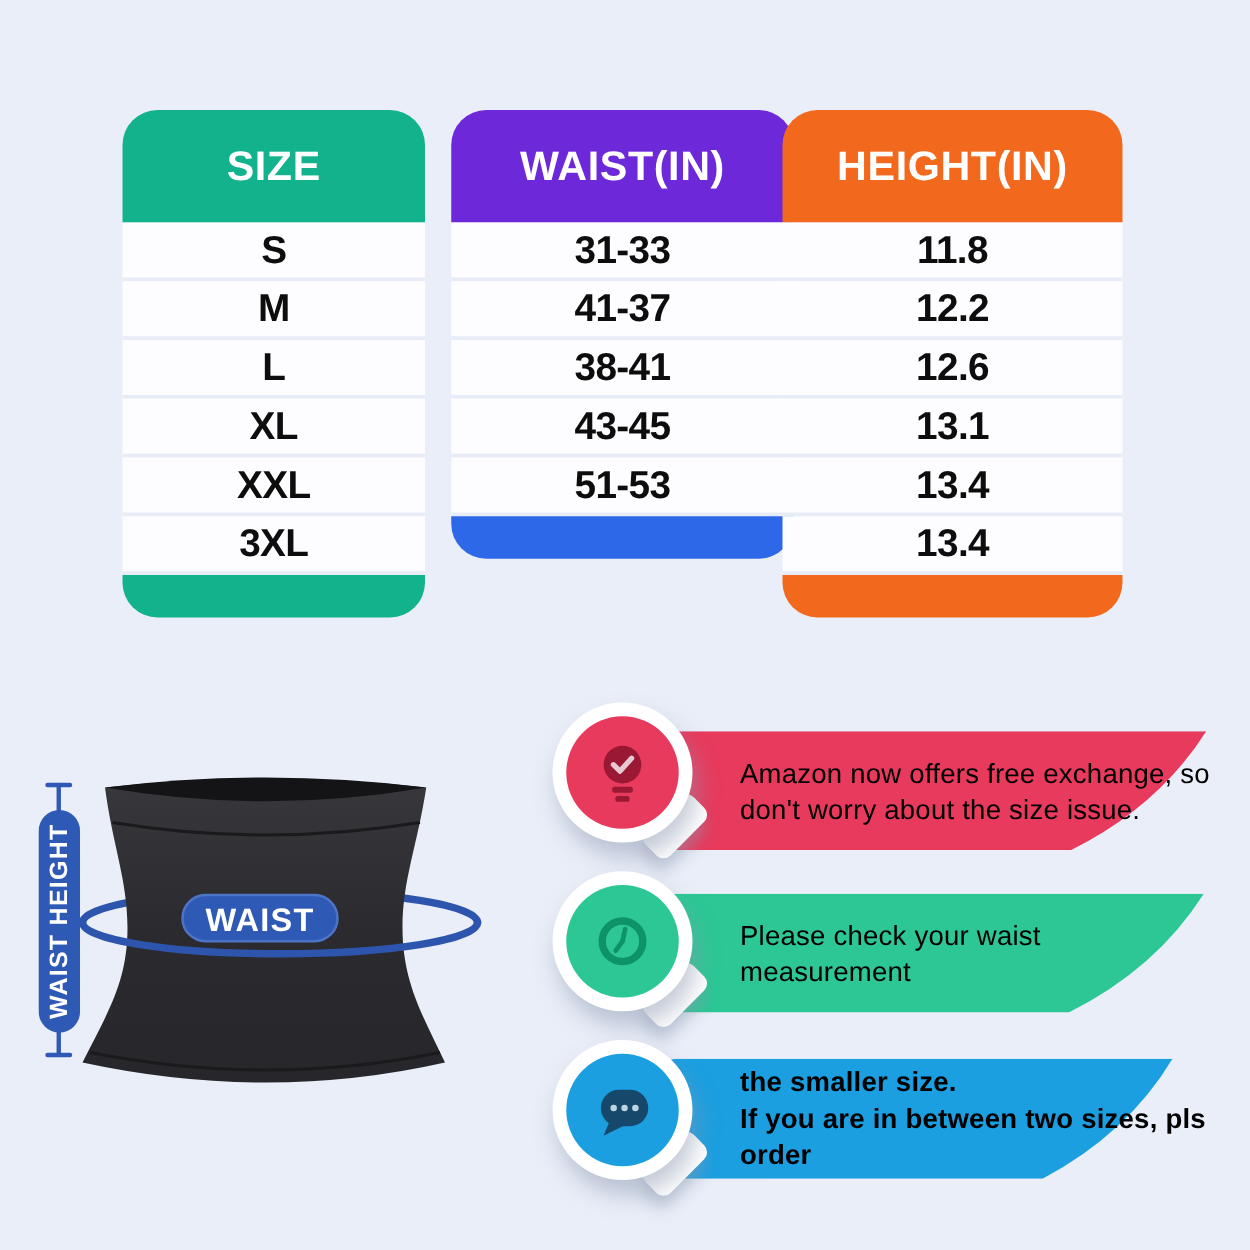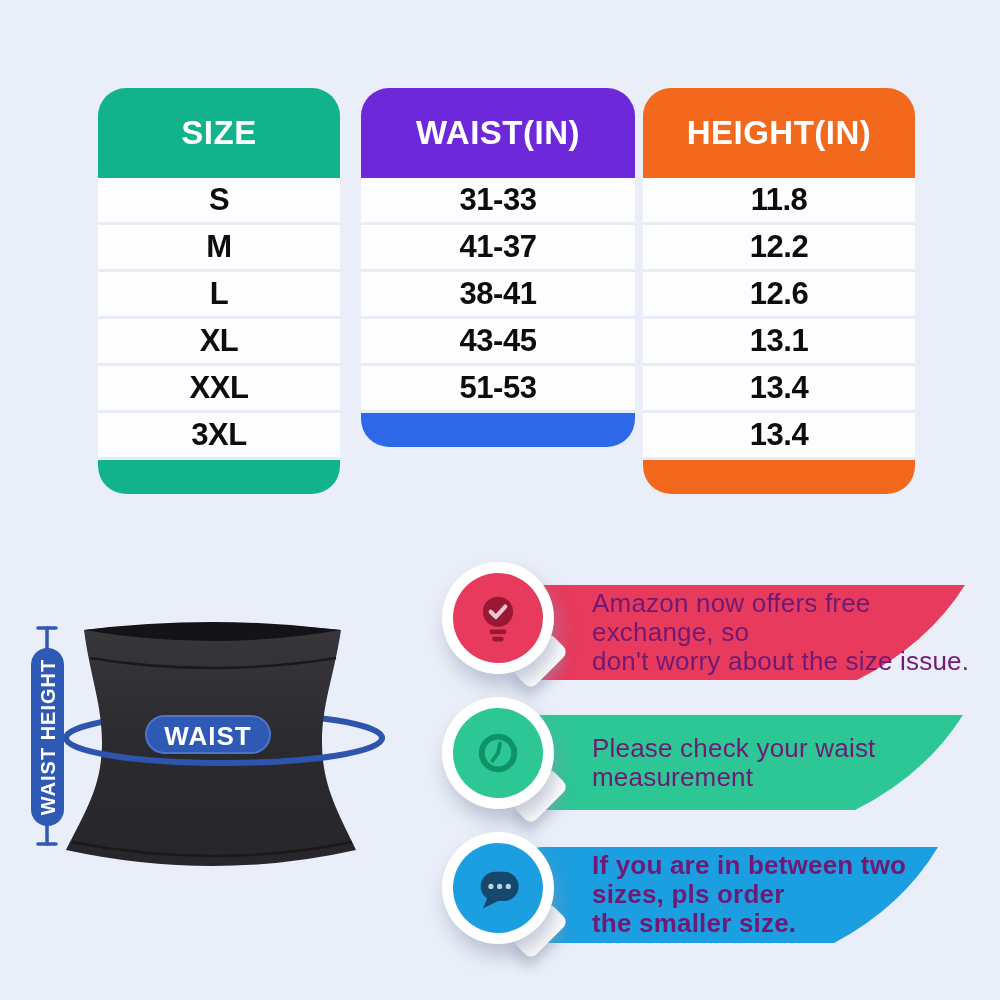--- a/index.html
+++ b/index.html
@@ -5,21 +5,21 @@
   html,body{margin:0;padding:0;}
   .canvas{
     position:relative;width:1000px;height:1000px;overflow:hidden;
     background:#e9eef8;
     font-family:"Liberation Sans", sans-serif;
   }
   
   .col{position:absolute;top:88px;}
   .col-size{left:78px;width:242px;padding-left:20px;}
   .col-waist{left:361px;width:274px;}
-  .col-height{left:643px;width:272px;}
+  .col-height{left:626px;width:272px;}
   .col-header{
     height:90px;border-radius:28px 28px 0 0;
     display:flex;align-items:center;justify-content:center;
     color:#fff;font-size:33px;font-weight:700;letter-spacing:.5px;
   }
   .hdr-size{background:#12b28c;}
   .hdr-waist{background:#6d28d9;}
   .hdr-height{background:#f2691e;}
   .cell{
     height:44px;background:#fdfdff;border-bottom:3px solid #e7ecf6;
@@ -38,21 +38,21 @@
   .co-red{top:560px;}
   .co-green{top:695px;}
   .co-blue{top:830px;}
   .flag{position:absolute;left:90px;z-index:1;}
   .co-red .flag{top:25px;}
   .co-green .flag{top:20px;}
   .co-blue .flag{top:17px;}
   .co-text{
     position:absolute;left:152px;z-index:4;width:380px;height:95px;
     display:flex;flex-direction:column;justify-content:center;
-    color:#701a75;font-size:26px;line-height:29px;letter-spacing:.2px;
+    color:#000000;font-size:22px;line-height:29px;letter-spacing:.2px;
   }
   .co-red .co-text{top:25px;}
   .co-green .co-text{top:20px;}
   .co-blue .co-text{top:17px;font-weight:700;}
   .icon-tail{
     position:absolute;left:86px;top:74px;width:28px;height:54px;z-index:2;
     background:#fff;border-radius:8px;transform:rotate(45deg);
     box-shadow:6px 8px 12px rgba(140,152,176,.45);
   }
   .icon-circle{
@@ -193,18 +193,18 @@
         <svg width="52" height="52" viewBox="0 0 48 48">
           <rect x="8" y="9" width="35" height="27" rx="13.5" fill="#16486b"></rect>
           <path d="M 15 31 L 10 43 L 26 35 Z" fill="#16486b"></path>
           <circle cx="17.5" cy="22.5" r="2.4" fill="#bcd3e2"></circle>
           <circle cx="25.5" cy="22.5" r="2.4" fill="#bcd3e2"></circle>
           <circle cx="33.5" cy="22.5" r="2.4" fill="#bcd3e2"></circle>
         </svg>
       </div>
     </div>
     <div class="co-text">
+      <div>the smaller size.</div>
       <div>If you are in between two sizes, pls order</div>
-      <div>the smaller size.</div>
     </div>
   </div>
 
 </div>
 
 </body></html>

